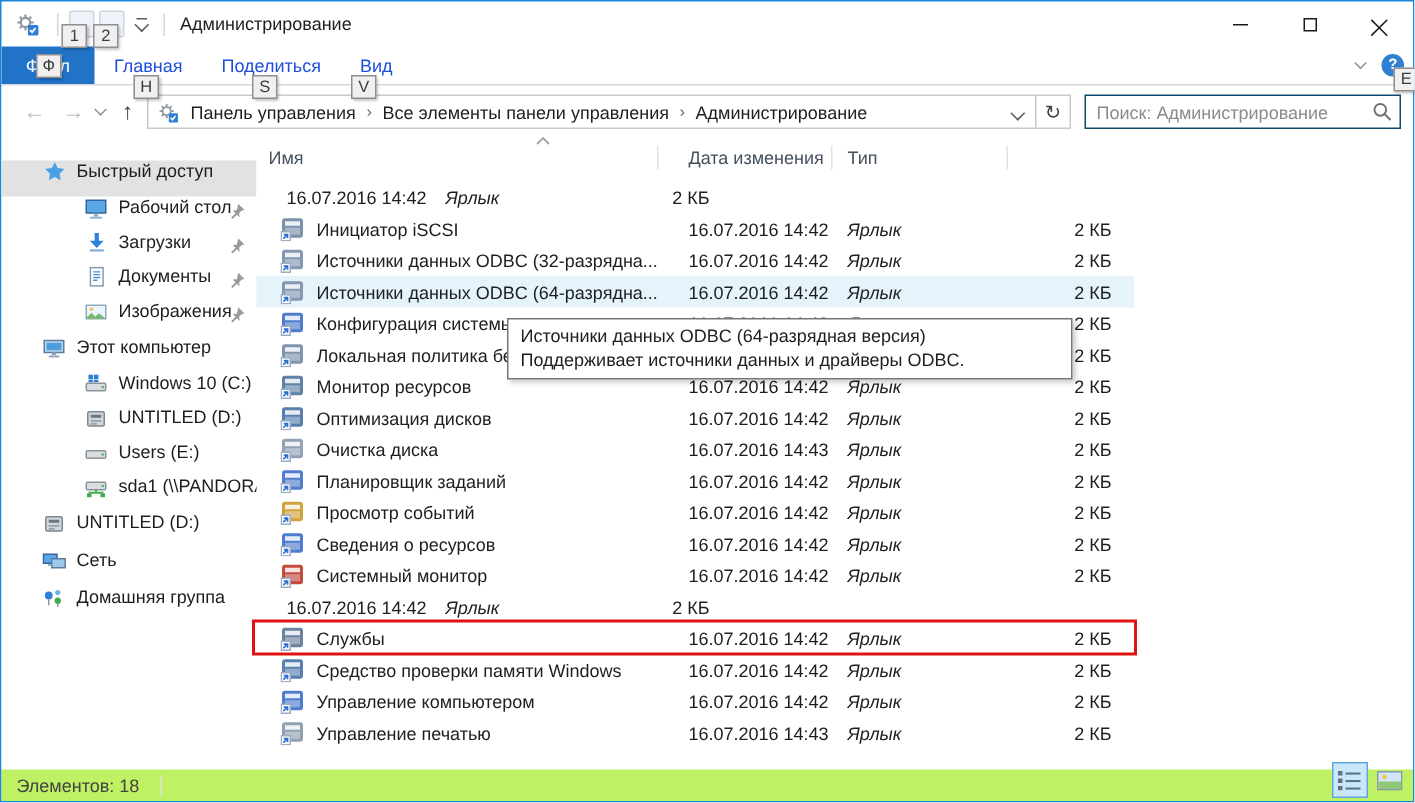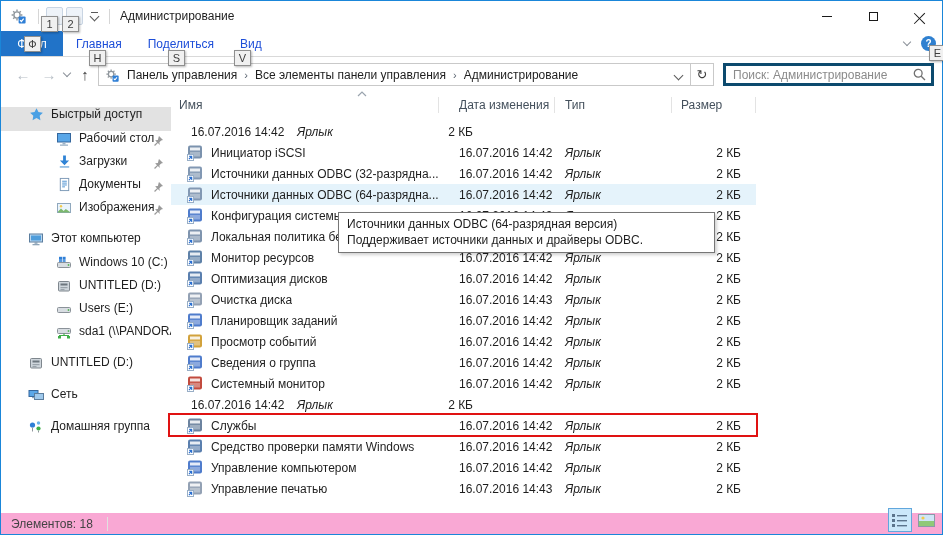--- a/index.html
+++ b/index.html
@@ -39,31 +39,31 @@
   
   .navbar{position:absolute;top:57px;left:0;right:0;height:32px;background:#fff;}
   .nav-ic{position:absolute;top:0;height:32px;display:flex;align-items:center;justify-content:center;font-size:15px;}
   .addressbar{position:absolute;left:97px;top:5px;width:616px;height:23px;border:1px solid #c9c9c9;box-sizing:border-box;background:#fff;display:flex;align-items:center;}
   .crumb-icon{margin:0 5px 0 6px;display:flex;}
   .crumb{padding:0 3px;white-space:nowrap;}
   .crumb-sep{color:#5a6470;padding:0 4px;font-size:11px;}
   .addr-chev{margin-left:auto;padding:0 8px;}
   .addr-div{width:1px;height:21px;background:#c9c9c9;}
   .refresh-btn{width:22px;height:21px;display:flex;align-items:center;justify-content:center;color:#3f3f3f;font-size:13px;}
-  .searchbox{position:absolute;left:722px;top:5px;width:211px;height:23px;border:3px solid #0c4a6e;box-sizing:border-box;display:flex;align-items:center;padding:0 5px;}
+  .searchbox{position:absolute;left:722px;top:5px;width:211px;height:23px;border:1px solid #0c4a6e;box-sizing:border-box;display:flex;align-items:center;padding:0 5px;}
   .searchbox input{flex:1;border:none;outline:none;font-family:"Liberation Sans",sans-serif;font-size:12px;color:#444;background:transparent;min-width:0;}
   .searchbox input::placeholder{color:#8b8b8b;opacity:1;}
 
   
   .content{position:absolute;top:89px;left:0;right:0;bottom:21px;background:#fff;}
   .sidebar{position:absolute;left:0;top:0;width:170px;bottom:0;padding-top:17px;box-sizing:border-box;overflow:hidden;}
   .side-item{height:24px;display:flex;align-items:flex-start;padding-left:26px;position:relative;white-space:nowrap;}
   .side-item.indent1{padding-left:54px;height:23px;}
   .side-item.selected{background:#e2e2e2;}
-  .side-item.gap{margin-top:8px;}
+  .side-item.gap{margin-top:1px;}
   .sicon{width:18px;display:flex;justify-content:center;margin-right:6px;flex:0 0 18px;}
   .pin{position:absolute;right:7px;top:4px;}
 
   .filepane{position:absolute;left:170px;right:0;top:0;bottom:0;}
   .colheaders{position:absolute;top:0;left:0;height:30px;display:flex;color:#44505c;}
   .hcell{box-sizing:border-box;display:flex;align-items:center;position:relative;}
   .hcell:after{content:'';position:absolute;right:0;top:7px;bottom:7px;width:1px;background:#e3e3e3;}
   .hc-name{width:268px;padding-left:8px;}
   .hc-date{width:116px;padding-left:20px;}
   .hc-type{width:117px;padding-left:10px;}
@@ -77,21 +77,21 @@
   .cell-name .lbl{margin-left:8px;overflow:hidden;white-space:nowrap;}
   .cell-date{width:116px;padding-left:20px;box-sizing:border-box;}
   .cell-type{width:117px;padding-left:10px;box-sizing:border-box;font-style:italic;}
   .cell-size{width:84px;padding-right:15px;box-sizing:border-box;text-align:right;}
   .file-icon{width:16px;height:16px;position:relative;flex:0 0 16px;}
 
   .tooltip{position:absolute;left:167px;top:122px;width:377px;box-sizing:border-box;background:#fff;border:1px solid #767676;padding:3px 8px 4px 8px;line-height:16px;z-index:10;box-shadow:2px 2px 3px rgba(0,0,0,.18);}
   .redbox{position:absolute;left:-3px;width:590px;height:24px;border:2px solid #e01212;box-sizing:border-box;z-index:8;background:transparent;}
 
   
-  .statusbar{position:absolute;left:0;right:0;bottom:0;height:21px;display:flex;align-items:center;padding-left:10px;box-sizing:border-box;color:#434343;background:#f9a8d4;}
+  .statusbar{position:absolute;left:0;right:0;bottom:0;height:21px;display:flex;align-items:center;padding-left:10px;box-sizing:border-box;color:#434343;background:#bef264;}
   .status-div{width:1px;height:14px;background:#e0e0e0;margin-left:14px;}
   .view-btns{position:absolute;right:4px;bottom:2px;display:flex;gap:2px;z-index:5;}
   .vbtn{width:24px;height:24px;display:flex;align-items:center;justify-content:center;border:1px solid transparent;box-sizing:border-box;}
   .vbtn.active{background:#cbe8fa;border-color:#61a7dd;}
 </style>
 </head>
 <body>
 
 <div class="window">
 
@@ -351,23 +351,20 @@
       <div class="colheaders">
         <div class="hcell hc-name">
             <span>Имя</span>
           </div>
         <div class="hcell hc-date">
             <span>Дата изменения</span>
           </div>
         <div class="hcell hc-type">
             <span>Тип</span>
           </div>
-        <div class="hcell hc-size">
-            <span>Размер</span>
-          </div>
         <svg class="sort-caret" width="10" height="6" viewBox="0 0 10 6">
           <polyline points="1,5 5,1 9,5" fill="none" stroke="#9aa4ae" stroke-width="1.2"></polyline>
         </svg>
       </div>
 
       <div class="rows" id="rows">
           <div class="frow">
             <div class="cell-date">16.07.2016 14:42</div>
             <div class="cell-type">Ярлык</div>
             <div class="cell-size">2 КБ</div>
@@ -524,21 +521,21 @@
           </div>
           <div class="frow">
             <div class="cell-name">
               <span class="file-icon"><svg width="16" height="16" viewBox="0 0 16 16">
                   <rect x="1" y="0.5" width="14" height="13" rx="2" fill="#4f7ccc"></rect>
                   <rect x="3" y="2.5" width="10" height="3" fill="rgba(255,255,255,.85)"></rect>
                   <rect x="3" y="6.8" width="10" height="4.7" fill="rgba(255,255,255,.35)"></rect>
                   <rect x="0.5" y="9.5" width="6" height="6" fill="#fff" stroke="#98aec6"></rect>
                   <path d="M1.9 14.1l2.6-2.6M4.7 13.9v-2.5H2.2" stroke="#2a6fd0" stroke-width="1.1" fill="none"></path>
                 </svg></span>
-              <span class="lbl">Сведения о группа</span>
+              <span class="lbl">Сведения о ресурсов</span>
             </div>
             <div class="cell-date">16.07.2016 14:42</div>
             <div class="cell-type">Ярлык</div>
             <div class="cell-size">2 КБ</div>
           </div>
           <div class="frow">
             <div class="cell-name">
               <span class="file-icon"><svg width="16" height="16" viewBox="0 0 16 16">
                   <rect x="1" y="0.5" width="14" height="13" rx="2" fill="#c24b3e"></rect>
                   <rect x="3" y="2.5" width="10" height="3" fill="rgba(255,255,255,.85)"></rect>

